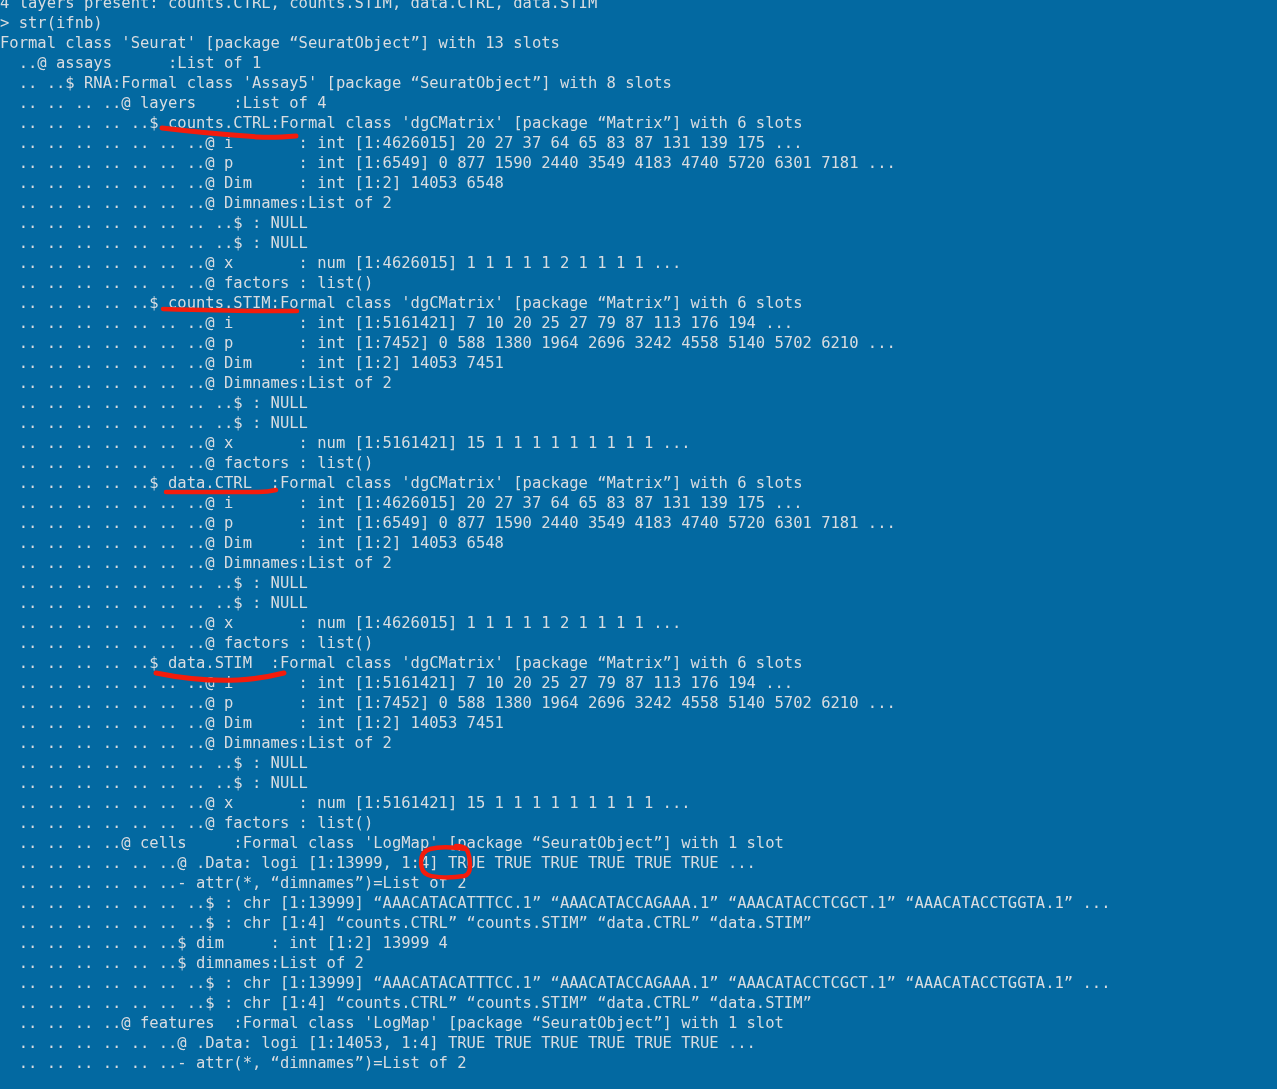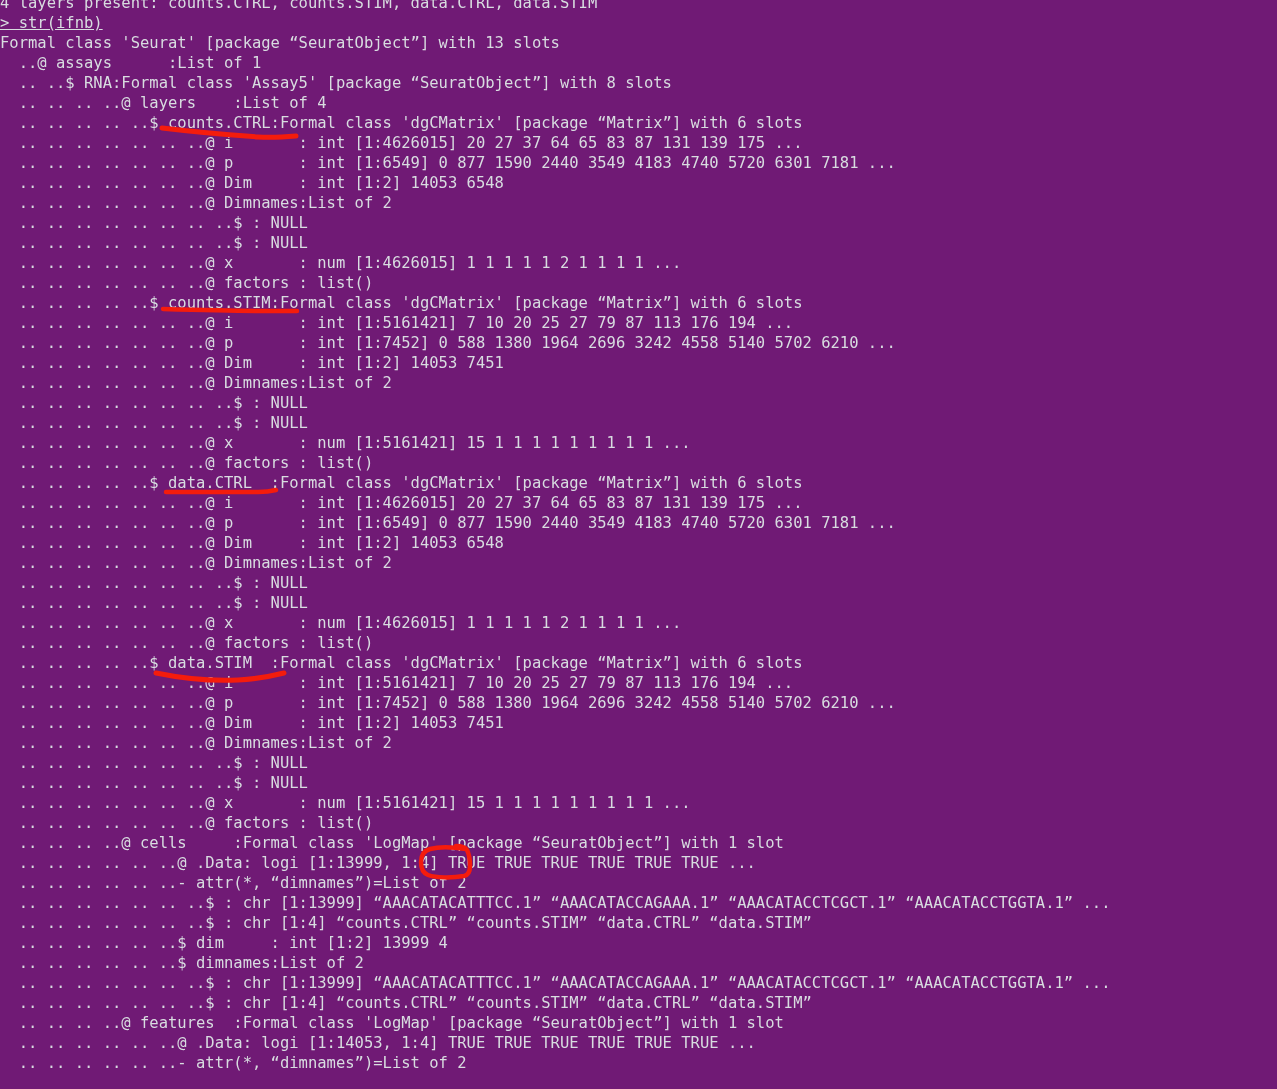--- a/index.html
+++ b/index.html
@@ -5,21 +5,21 @@
 <style>
   html, body {
     margin: 0;
     padding: 0;
     background: #0d0d0d;
   }
   #console {
     position: relative;
     width: 1277px;
     height: 1089px;
-    background: #701a75;
+    background: #0369a1;
     overflow: hidden;
     font-family: "DejaVu Sans Mono", "Liberation Mono", monospace;
     font-size: 15.5px;
     line-height: 20px;
     letter-spacing: 0px;
     color: #d8dce0;
     -webkit-font-smoothing: none;
   }
   #lines {
     position: absolute;
@@ -28,21 +28,21 @@
     width: 1277px;
     white-space: pre;
   }
   .line {
     height: 20px;
     line-height: 20px;
     white-space: pre;
     display: block;
     padding-left: 0px;
   }
-  .line.prompt { color: #d8dce0; text-decoration: underline; }
+  .line.prompt { color: #d8dce0; }
 
   
   #annotations {
     position: absolute;
     left: 0; top: 0;
     width: 1277px; height: 1089px;
     pointer-events: none;
   }
   #annotations svg { display: block; }
 </style>

